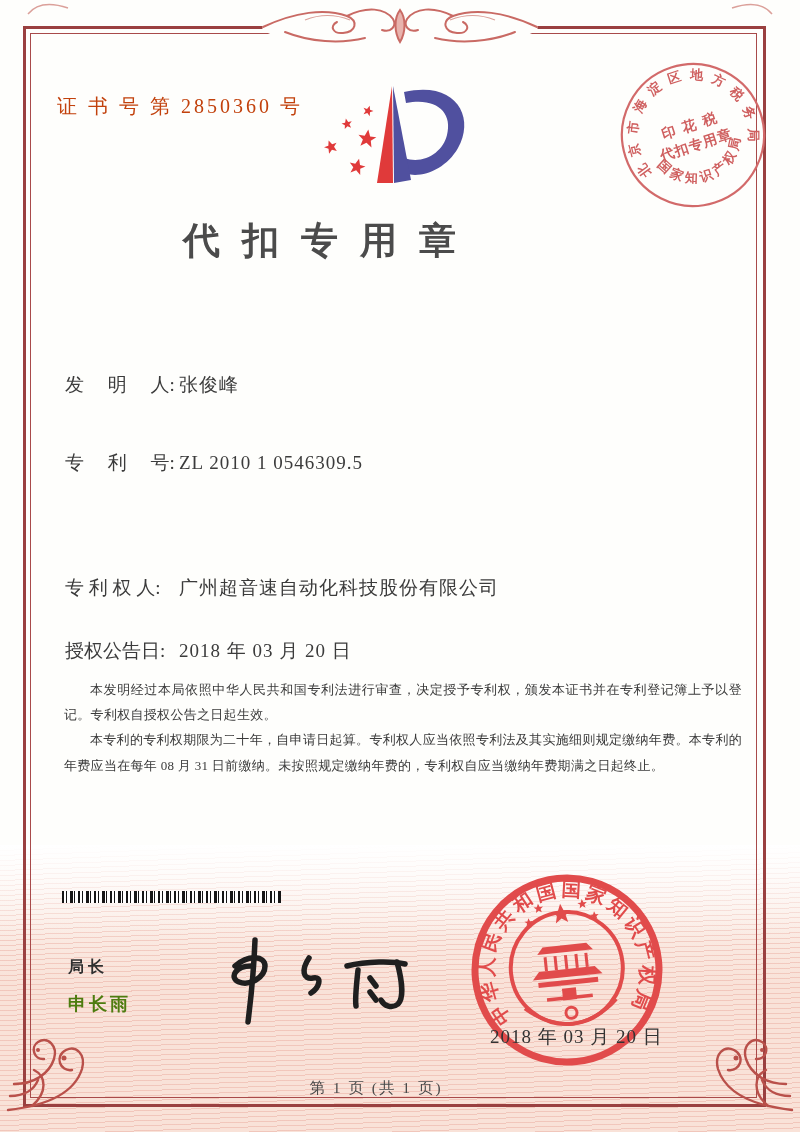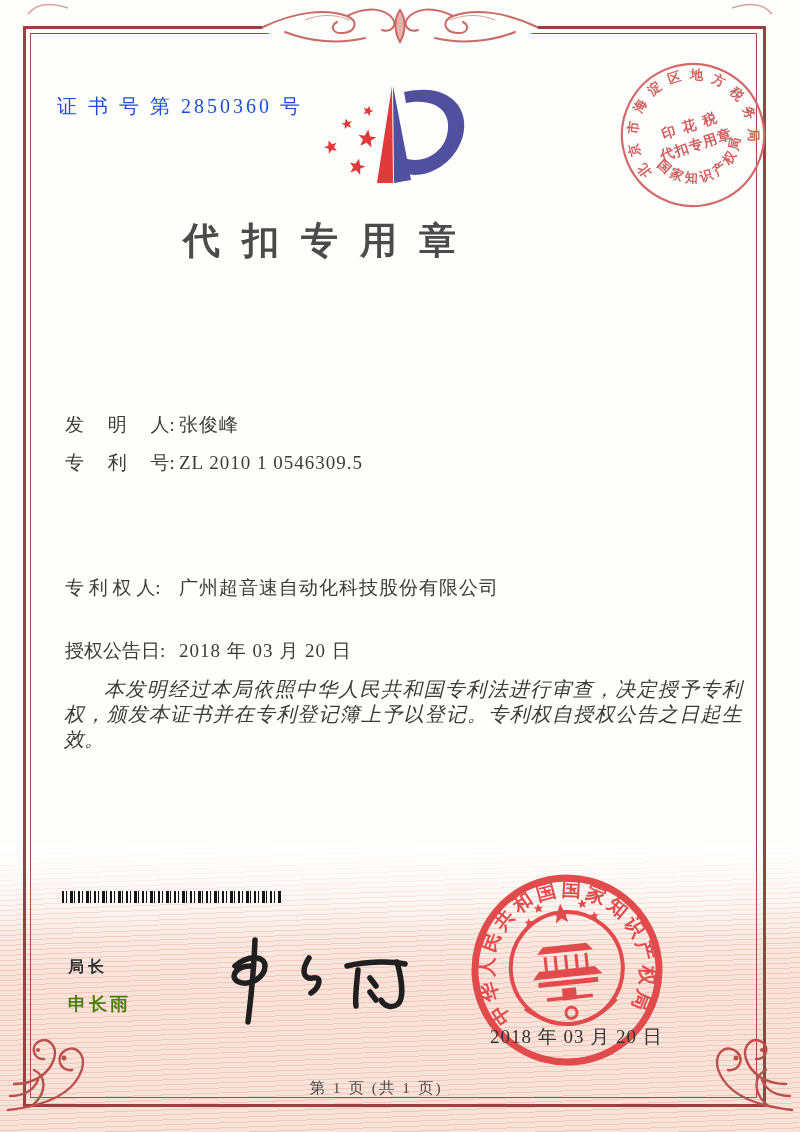--- a/index.html
+++ b/index.html
@@ -13,30 +13,30 @@
       linear-gradient(to bottom, rgba(255,255,255,1) 0px, rgba(255,255,255,0) 95px),
       repeating-linear-gradient(178deg, rgba(225,140,126,0.32) 0 1px, rgba(255,255,255,0) 1px 5px),
       linear-gradient(to bottom, rgba(250,230,222,0.25) 0, #f9e2d8 140px);}
 
   
   .frame-outer{position:absolute;left:23px;top:26px;width:737px;height:1075px;
     border:3px solid #9a4040;}
   .frame-inner{position:absolute;left:30px;top:33px;width:725px;height:1063px;
     border:1px solid #a84a4a;}
 
-  .cert-no{position:absolute;left:57px;top:93px;font-size:20px;letter-spacing:3px;color:#1d4ed8;}
+  .cert-no{position:absolute;left:57px;top:93px;font-size:20px;letter-spacing:3px;color:#c2410c;}
   .title{position:absolute;left:183px;top:216px;font-size:37px;font-weight:600;
     letter-spacing:22px;color:#4b4b4b;white-space:nowrap;}
 
   .field{position:absolute;left:65px;font-size:19px;color:#3b3b3b;white-space:nowrap;}
   .field .lab{display:inline-block;width:114px;}
   .field .val{letter-spacing:1px;}
 
-  .body-text{position:absolute;left:64px;top:677px;width:678px;font-size:20px;
-    line-height:25.2px;color:#3a3a3a;text-align:justify;letter-spacing:0.3px;font-style:italic;}
+  .body-text{position:absolute;left:64px;top:677px;width:678px;font-size:13px;
+    line-height:25.2px;color:#3a3a3a;text-align:justify;letter-spacing:0.3px;}
   .body-text p{margin:0;text-indent:2em;}
 
   .barcode{position:absolute;left:62px;top:891px;width:219px;height:12px;
     background:repeating-linear-gradient(90deg,#151515 0 2px,#fff 2px 4px,#151515 4px 5px,
       #fff 5px 8px,#151515 8px 11px,#fff 11px 12px,#151515 12px 13px,#fff 13px 16px);}
 
   .signer-role{position:absolute;left:68px;top:957px;font-size:16px;font-weight:600;
     letter-spacing:4px;color:#2f2f2f;}
   .signer-name{position:absolute;left:68px;top:992px;font-size:18px;font-weight:600;
     letter-spacing:3px;color:#4d7c0f;}
@@ -115,35 +115,36 @@
     <path d="M393,86 L394,183 L411,180 Z" fill="#50509f"></path>
     <use href="#st" transform="translate(368,111) scale(0.55) rotate(18)" fill="#e03a3a"></use>
     <use href="#st" transform="translate(347,124) scale(0.55) rotate(-12)" fill="#e03a3a"></use>
     <use href="#st" transform="translate(367,139) scale(0.95) rotate(8)" fill="#e03a3a"></use>
     <use href="#st" transform="translate(331,147) scale(0.7) rotate(-20)" fill="#e03a3a"></use>
     <use href="#st" transform="translate(357,167) scale(0.85) rotate(14)" fill="#e03a3a"></use>
   </svg>
 
   <div class="title">代扣专用章</div>
 
-  <div class="field" style="top:412px;font-family:Liberation Serif, serif;">
+  <div class="field" style="top:372px;font-family:Liberation Serif, serif;">
     <span class="lab">发　 明　 人:</span><span class="val">张俊峰</span>
   </div>
   <div class="field" style="top:450px;">
     <span class="lab">专　 利　 号:</span><span class="val">ZL 2010 1 0546309.5</span>
   </div>
   <div class="field" style="top:575px;">
     <span class="lab">专 利 权 人:</span><span class="val">广州超音速自动化科技股份有限公司</span>
   </div>
   <div class="field" style="top:638px;">
     <span class="lab">授权公告日:</span><span class="val">2018 年 03 月 20 日</span>
   </div>
 
   <div class="body-text">
     <p>本发明经过本局依照中华人民共和国专利法进行审查，决定授予专利权，颁发本证书并在专利登记簿上予以登记。专利权自授权公告之日起生效。</p>
+    <p>本专利的专利权期限为二十年，自申请日起算。专利权人应当依照专利法及其实施细则规定缴纳年费。本专利的年费应当在每年 08 月 31 日前缴纳。未按照规定缴纳年费的，专利权自应当缴纳年费期满之日起终止。</p>
   </div>
 
   <div class="barcode"></div>
 
   <div class="signer-role">局长</div>
   <div class="signer-name">申长雨</div>
 
   <svg class="abs" style="left:205px;top:936px;" width="205" height="92" viewBox="0 0 205 92">
     <g stroke="#1f1f1f" stroke-width="5.5" fill="none" stroke-linecap="round" stroke-linejoin="round">
       <path d="M30,30 C44,18 60,20 60,30 C60,42 44,50 34,46 C24,42 30,30 46,30"></path>

